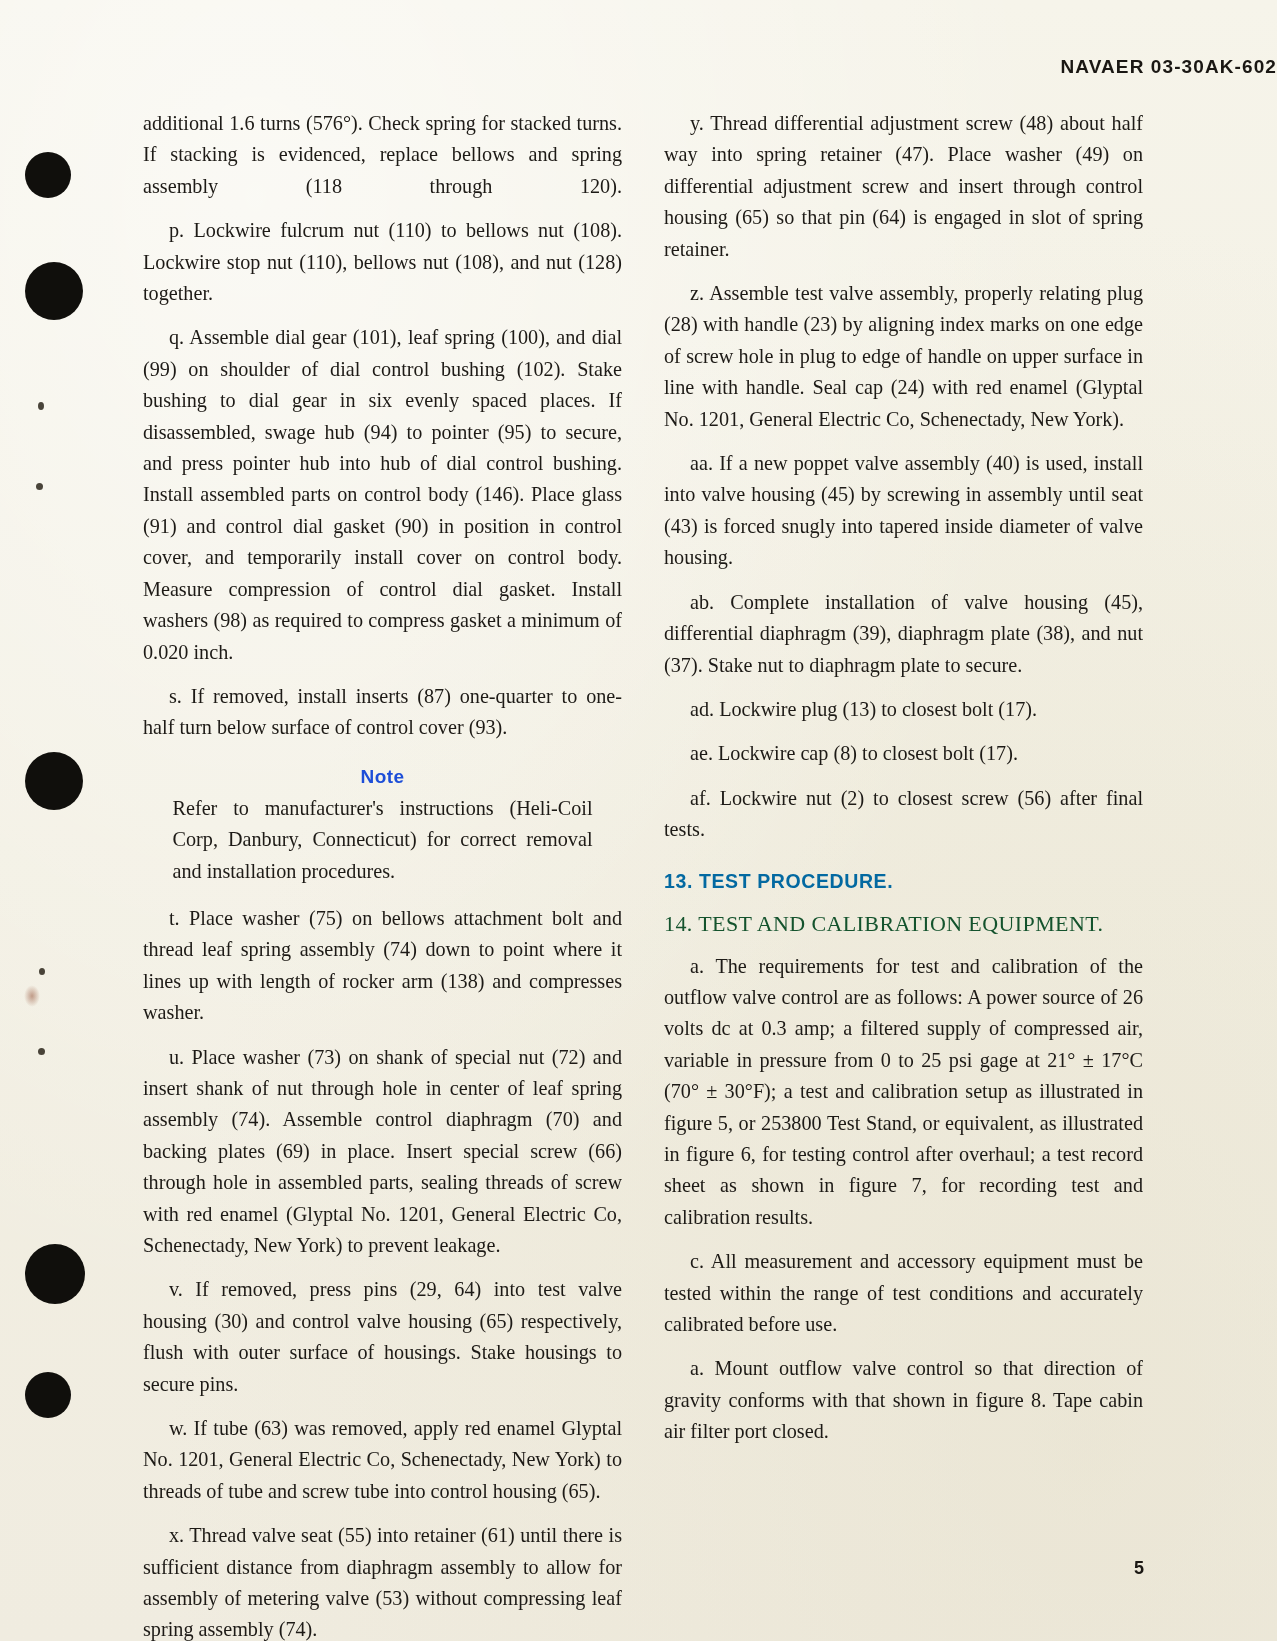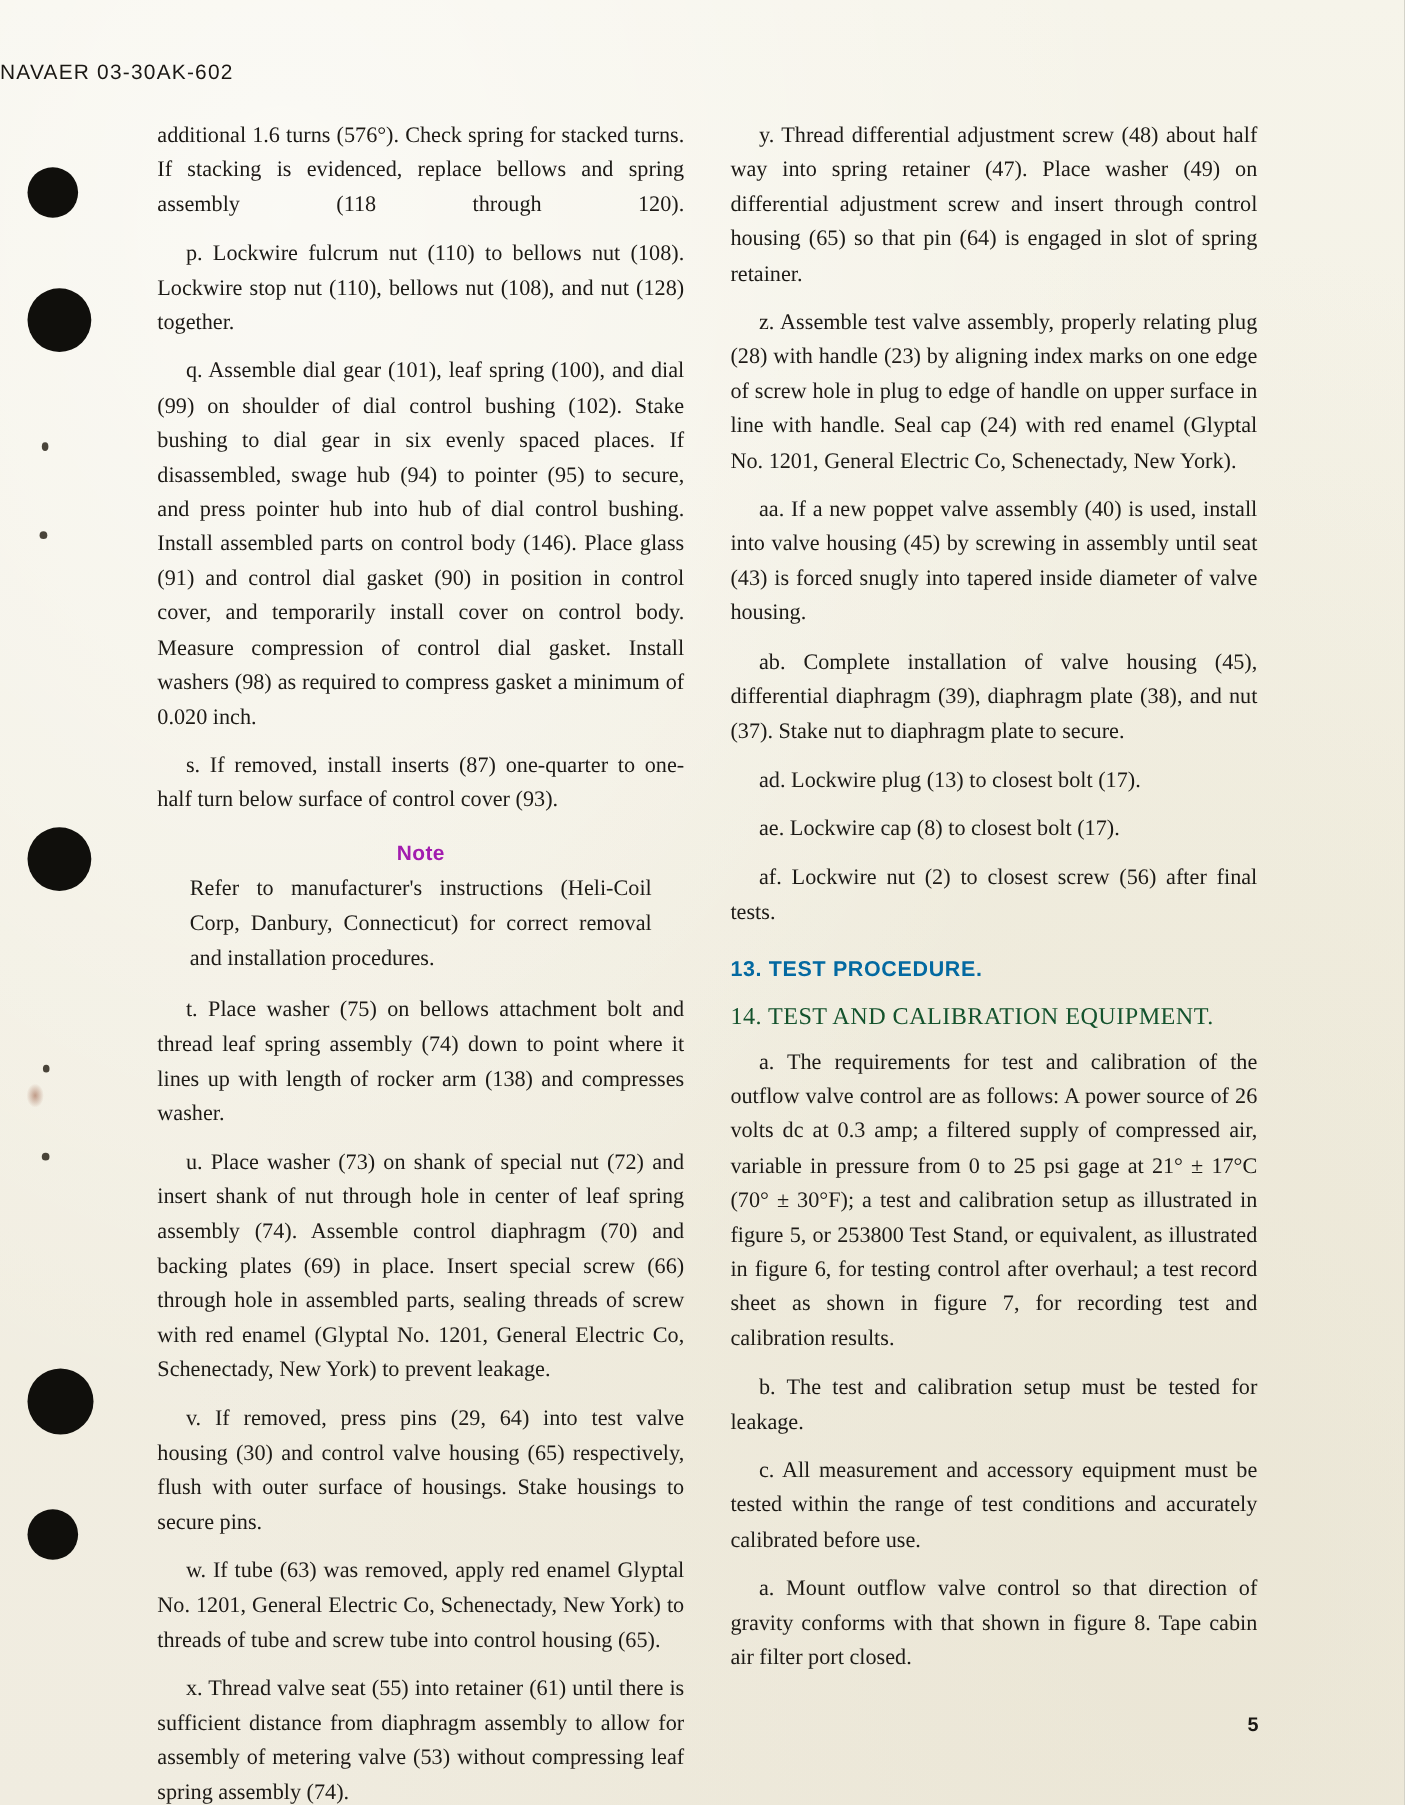--- a/index.html
+++ b/index.html
@@ -25,23 +25,23 @@
       radial-gradient(ellipse at 20% 12%, rgba(255,255,255,0.55), rgba(255,255,255,0) 55%),
       radial-gradient(ellipse at 85% 88%, rgba(228,222,200,0.45), rgba(255,255,255,0) 60%),
       linear-gradient(180deg, #f6f4ea 0%, #f2efe2 50%, #f0ece0 100%);
     pointer-events: none;
   }
   .doc-header {
     position: absolute;
     top: 56px;
     left: 0;
     right: 0;
-    text-align: left;
-    font-family: "Liberation Sans", "DejaVu Sans", sans-serif;
-    font-weight: normal;
+    text-align: right;
+    font-family: "Liberation Sans", "DejaVu Sans", sans-serif;
+    font-weight: bold;
     font-size: 19px;
     letter-spacing: 1.1px;
     color: #1a1713;
   }
   .columns {
     position: absolute;
     top: 108px;
     left: 143px;
     width: 1000px;
     display: flex;
@@ -72,21 +72,21 @@
   .note-block {
     margin: 22px 0 16px 0;
   }
   .note-title {
     text-align: center;
     font-family: "Liberation Sans", "DejaVu Sans", sans-serif;
     font-weight: bold;
     font-size: 19px;
     letter-spacing: 0.4px;
     margin-bottom: 5px;
-    color: #a21caf;
+    color: #1d4ed8;
   }
   .note-text {
     margin: 0 auto;
     width: 420px;
     font-size: 20.2px;
     line-height: 31.4px;
     text-align: justify;
   }
   h2.sec-sans {
     margin: 24px 0 14px 0;
@@ -192,21 +192,20 @@
       <p class="body indent">aa. If a new poppet valve assembly (40) is used, install into valve housing (45) by screwing in assembly until seat (43) is forced snugly into tapered inside diameter of valve housing.</p>
       <p class="body indent">ab. Complete installation of valve housing (45), differential diaphragm (39), diaphragm plate (38), and nut (37). Stake nut to diaphragm plate to secure.</p>
       <p class="body indent">ad. Lockwire plug (13) to closest bolt (17).</p>
       <p class="body indent">ae. Lockwire cap (8) to closest bolt (17).</p>
       <p class="body indent">af. Lockwire nut (2) to closest screw (56) after final tests.</p>
 
       <h2 class="sec-sans">13. TEST PROCEDURE.</h2>
       <h2 class="sec-serif">14. TEST AND CALIBRATION EQUIPMENT.</h2>
 
       <p class="body indent">a. The requirements for test and calibration of the outflow valve control are as follows: A power source of 26 volts dc at 0.3 amp; a filtered supply of compressed air, variable in pressure from 0 to 25 psi gage at 21° ± 17°C (70° ± 30°F); a test and calibration setup as illustrated in figure 5, or 253800 Test Stand, or equivalent, as illustrated in figure 6, for testing control after overhaul; a test record sheet as shown in figure 7, for recording test and calibration results.</p>
-      <p class="body indent">b. The test and calibration setup must be tested for leakage.</p>
       <p class="body indent">c. All measurement and accessory equipment must be tested within the range of test conditions and accurately calibrated before use.</p>
 
 
       <p class="body indent">a. Mount outflow valve control so that direction of gravity conforms with that shown in figure 8. Tape cabin air filter port closed.</p>
 
     </div>
 
   </div>
 
   <div class="page-number">5</div>

